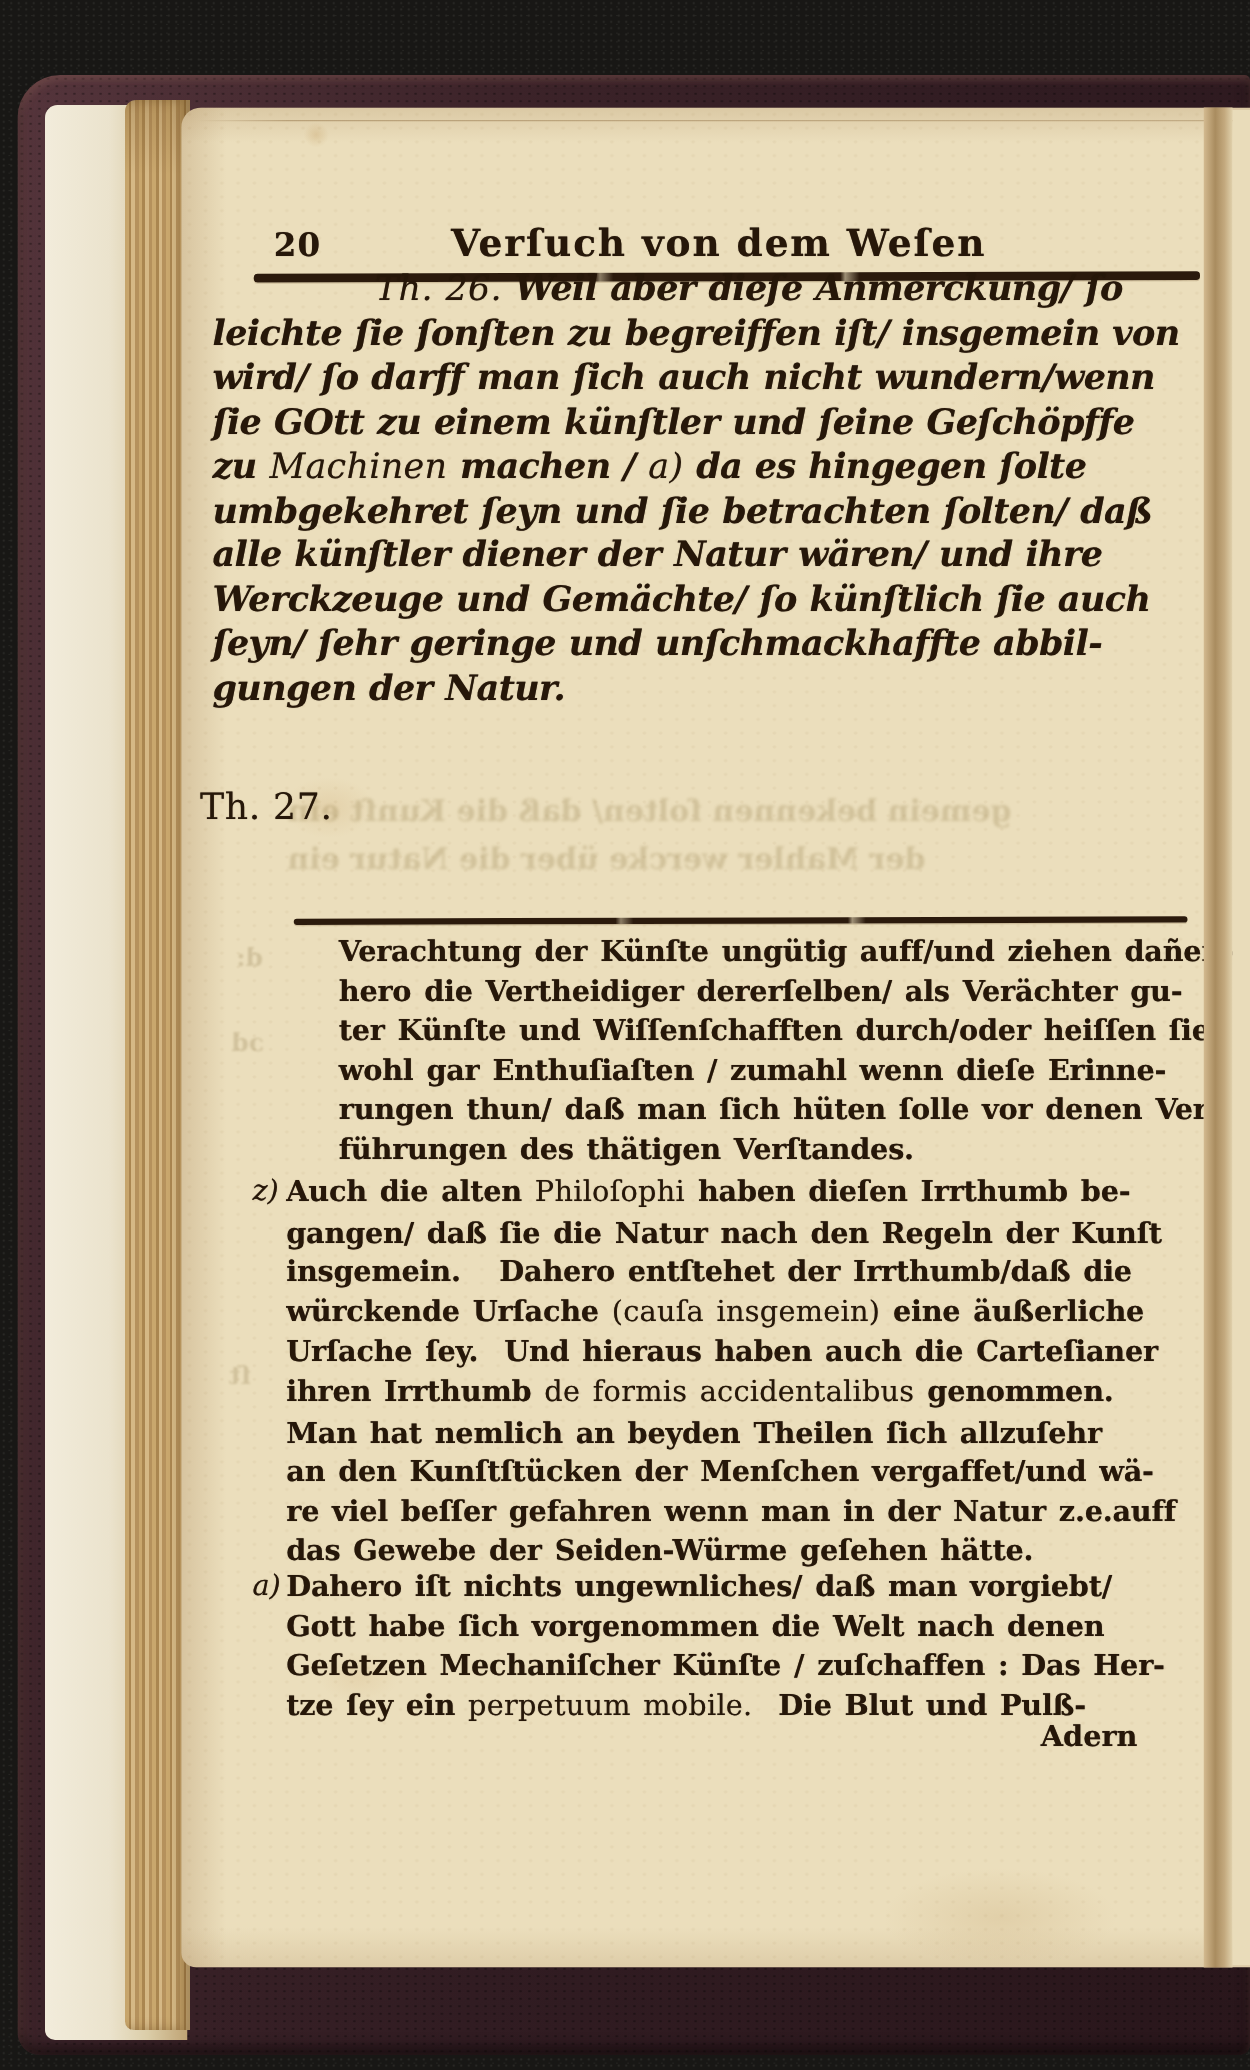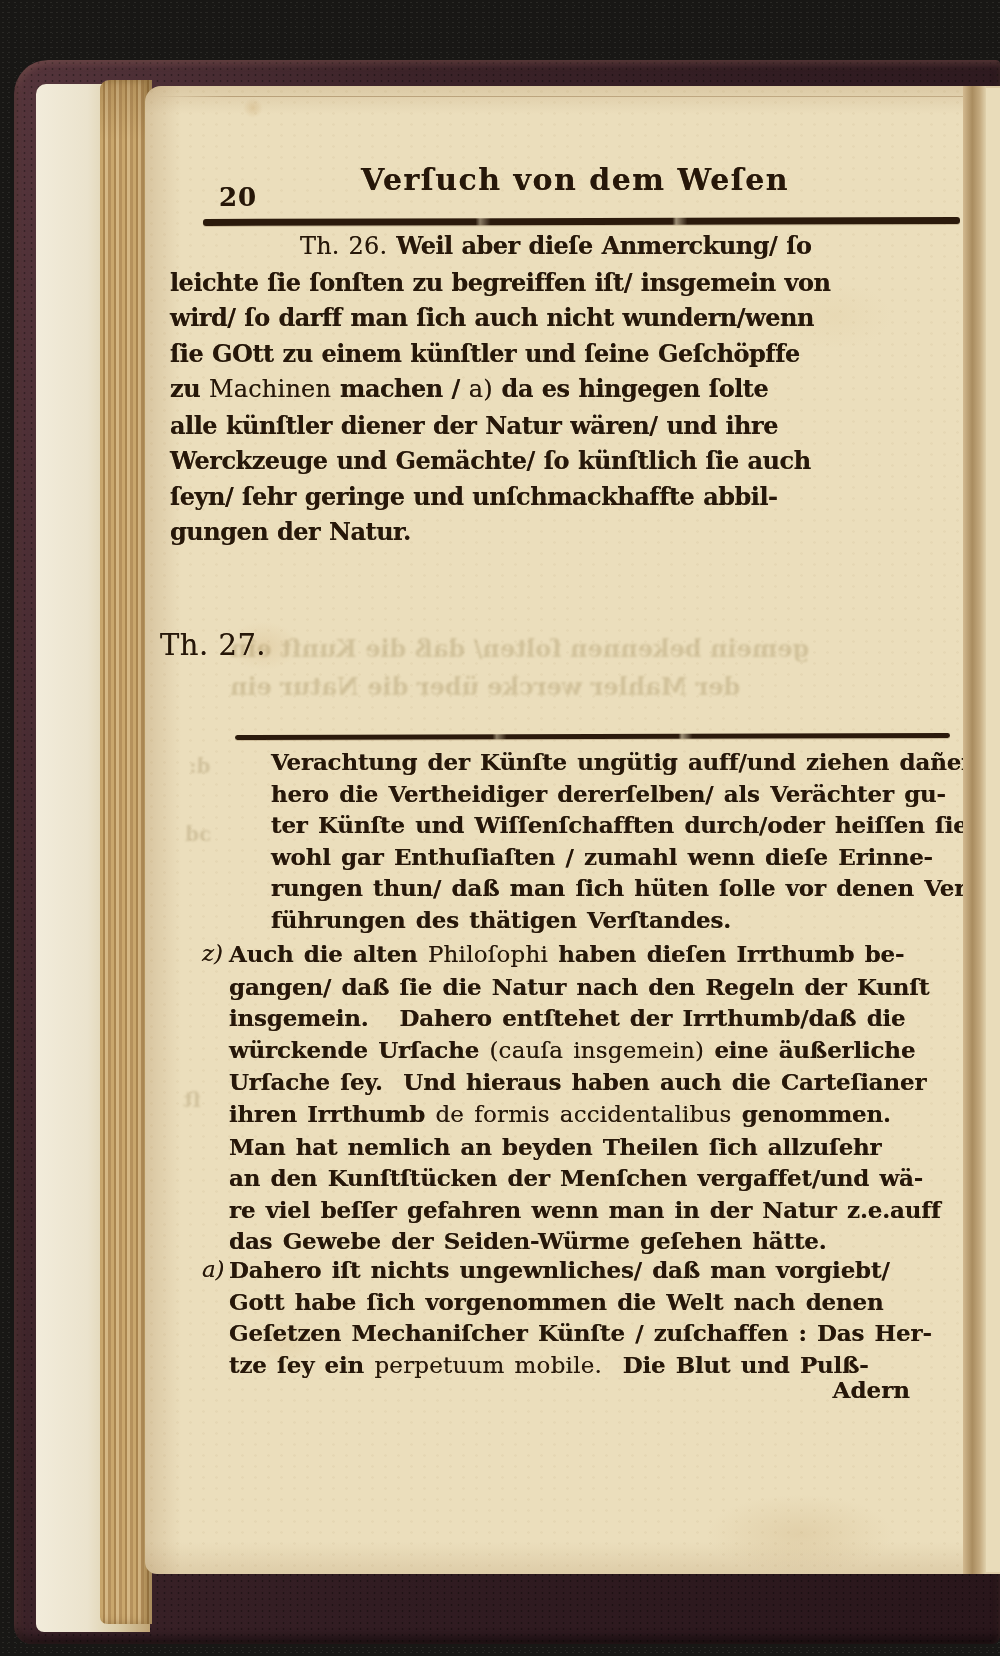--- a/index.html
+++ b/index.html
@@ -46,32 +46,32 @@
     background-image:radial-gradient(rgba(150,118,66,.07) 1px, rgba(150,118,66,0) 1.9px);
     background-size:13px 11px;border-radius:inherit;}
   .crease{position:absolute;left:12px;right:8px;top:10px;height:1px;
     background:linear-gradient(90deg, rgba(130,95,50,0), rgba(130,95,50,.42) 8%, rgba(130,95,50,.33) 90%, rgba(130,95,50,0));}
   .gutter{position:absolute;left:963px;top:86px;width:23px;height:1488px;
     background:linear-gradient(90deg,#d3ba90 0,#a98c5f 40%,#c3a97e 72%,#e0d1ac 100%);}
   .facing{position:absolute;left:986px;top:88px;width:14px;height:1484px;background:#e9dcba;}
   
   .ink{color:#261709;text-shadow:0 0 .6px rgba(38,23,9,.65);}
   .pagenum{position:absolute;left:74px;top:96px;font-size:26px;font-weight:700;letter-spacing:1px;}
-  .header{position:absolute;left:25px;top:76px;width:810px;text-align:center;
+  .header{position:absolute;left:25px;top:92px;width:810px;text-align:center;
     font-size:30px;font-weight:700;letter-spacing:1.5px;}
   .rule{position:absolute;border-radius:3px;transform:rotate(-.15deg);
     background:linear-gradient(90deg,#2b1a0c 0%,#2b1a0c 36%,rgba(43,26,12,.5) 36.6%,#2b1a0c 38%,#2b1a0c 62%,rgba(43,26,12,.4) 62.5%,#2b1a0c 64%,#2b1a0c 100%);
     box-shadow:0 1px 0 rgba(125,95,55,.25);}
   .rule-header{left:58px;top:132px;width:757px;height:7px;}
   .rule-foot{left:90px;top:648px;width:715px;height:5px;}
   .tline{white-space:pre;}
   .ro{font-weight:400;letter-spacing:.2px;}
   .fr{font-weight:700;}
-  .bodytext{position:absolute;left:25px;top:142px;width:780px;
-    font-size:24px;line-height:35.5px;font-weight:700;letter-spacing:-.5px;word-spacing:1px;}
+  .bodytext{position:absolute;left:25px;top:127px;width:780px;
+    font-size:28px;line-height:35.5px;font-weight:700;letter-spacing:-.5px;word-spacing:1px;font-style:italic;}
   .bodytext .tline:first-child{text-indent:130px;}
   .th-next{position:absolute;left:15px;top:542px;width:740px;text-align:left;
     font-size:29px;font-weight:400;letter-spacing:.5px;}
   .fn{position:absolute;display:flex;font-size:23px;line-height:31.6px;
     font-weight:700;letter-spacing:-.2px;word-spacing:2.5px;}
   .fn0{left:126px;top:660px;}
   .fn1{left:57px;top:852px;}
   .fn2{left:57px;top:1168px;}
   .fnmark{width:27px;flex:0 0 27px;font-weight:400;font-style:italic;}
   .catchword{position:absolute;left:25px;top:1290px;width:740px;text-align:right;
@@ -106,20 +106,21 @@
     <div class="mark mark1">d:</div>
     <div class="mark mark2">ɔd</div>
     <div class="mark mark3">ſt</div>
 
     <div class="bodytext ink">
         <div class="tline"><span class="ro">Th. 26.</span><span class="fr"> Weil aber dieſe Anmerckung/ ſo</span></div>
         <div class="tline"><span class="fr">leichte ſie ſonſten zu begreiffen iſt/ insgemein von</span></div>
         <div class="tline"><span class="fr">wird/ ſo darff man ſich auch nicht wundern/wenn</span></div>
         <div class="tline"><span class="fr">ſie GOtt zu einem künſtler und ſeine Geſchöpffe</span></div>
         <div class="tline"><span class="fr">zu </span><span class="ro">Machinen</span><span class="fr"> machen / </span><span class="ro">a)</span><span class="fr"> da es hingegen ſolte</span></div>
+        <div class="tline"><span class="fr">umbgekehret ſeyn und ſie betrachten ſolten/ daß</span></div>
         <div class="tline"><span class="fr">alle künſtler diener der Natur wären/ und ihre</span></div>
         <div class="tline"><span class="fr">Werckzeuge und Gemächte/ ſo künſtlich ſie auch</span></div>
         <div class="tline"><span class="fr">ſeyn/ ſehr geringe und unſchmackhaffte abbil-</span></div>
         <div class="tline"><span class="fr">gungen der Natur.</span></div>
       </div>
     <div class="th-next ink">Th. 27.</div>
 
     <div class="rule rule-foot"></div>
 
     <div class="fn fn0 ink">

